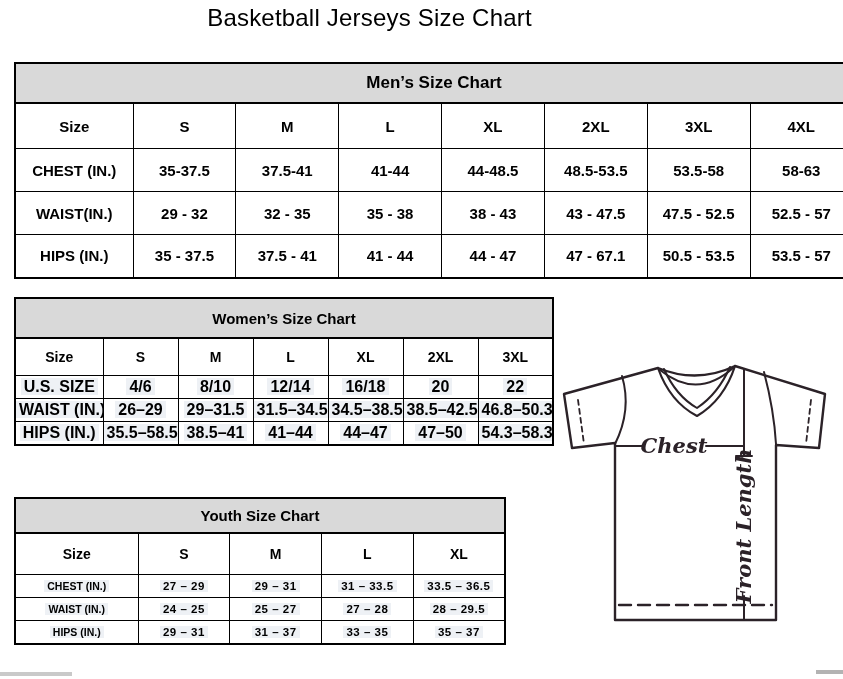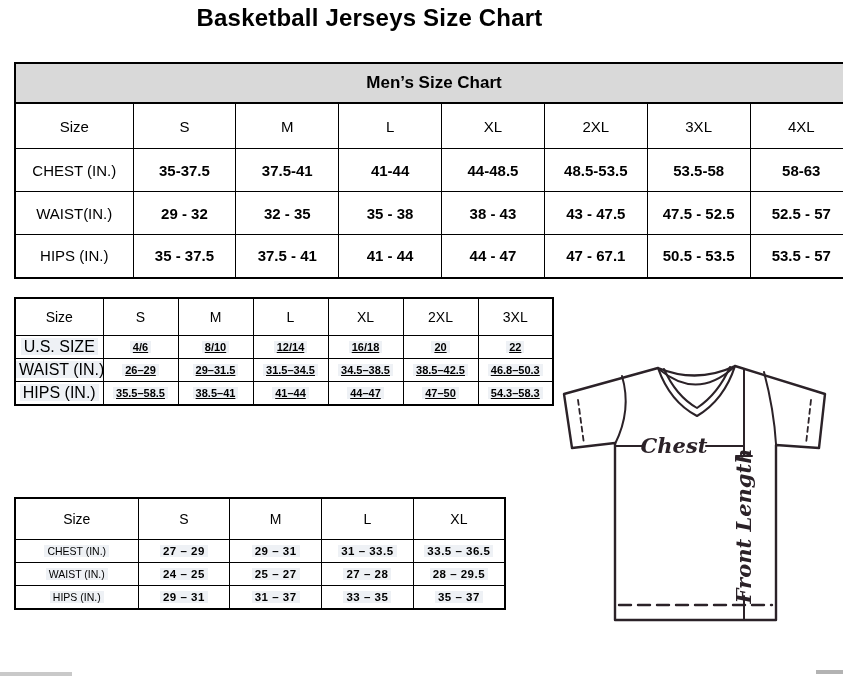--- a/index.html
+++ b/index.html
@@ -2,45 +2,45 @@
 <html><head>
 <meta charset="utf-8">
 <style>
   html, body { margin:0; padding:0; }
   body {
     width:843px; height:679px; position:relative; overflow:hidden;
     background:#ffffff; font-family:"Liberation Sans", sans-serif; color:#000;
   }
   .page-title {
     position:absolute; top:4px; left:0; width:739px; margin:0;
-    text-align:center; font-size:24px; font-weight:bold; letter-spacing:0.2px;
+    text-align:center; font-size:24px; font-weight:normal; letter-spacing:0.2px;
   }
   table.szt {
     position:absolute; border-collapse:collapse; table-layout:fixed;
     border:2px solid #000; background:#fff;
   }
   .szt th, .szt td {
     border:1px solid #000; text-align:center; vertical-align:middle; padding:0;
     overflow:hidden; white-space:nowrap;
   }
   .szt .band-cell { background:#d9d9d9; font-weight:bold; border-bottom:2px solid #000; }
-  .szt .col-h, .szt .row-h { font-weight:normal; }
+  .szt .col-h, .szt .row-h { font-weight:bold; }
   .szt td { font-weight:bold; }
 
   
   .t-mens .band-cell { height:38px; font-size:17px; }
   .t-mens .col-h   { height:44px; font-size:15px; }
   .t-mens .data-row td, .t-mens .data-row .row-h { font-size:15px; }
   .t-mens .data-row { height:43px; }
 
   
   .t-womens .band-cell { height:38px; font-size:15px; }
   .t-womens .col-h   { height:36px; font-size:14px; }
   .t-womens .data-row { height:23px; }
-  .t-womens .data-row td { font-size:11px;text-decoration:underline; }
+  .t-womens .data-row td { font-size:16px; }
   .t-womens .row-h { font-size:16px; }
 
   
   .t-youth .band-cell { height:33px; font-size:15px; }
   .t-youth .col-h   { height:40px; font-size:14px; }
   .t-youth .data-row { height:23px; }
   .t-youth .data-row td { font-size:11.5px; letter-spacing:0.5px;border-radius:9px; }
   .t-youth .row-h { font-size:10.5px; }
 
   
@@ -122,20 +122,23 @@
       <col style="width: 88px;">
       <col>
       <col>
       <col>
       <col>
       <col>
       <col>
     </colgroup>
     <thead>
       <tr>
+        <th class="band-cell" colspan="7"><span>Women’s Size Chart</span></th>
+      </tr>
+      <tr>
         <th class="col-h"><span>Size</span></th>
         <th class="col-h"><span>S</span></th>
         <th class="col-h"><span>M</span></th>
         <th class="col-h"><span>L</span></th>
         <th class="col-h"><span>XL</span></th>
         <th class="col-h"><span>2XL</span></th>
         <th class="col-h"><span>3XL</span></th>
       </tr>
     </thead>
     <tbody>
@@ -172,20 +175,23 @@
 <table class="szt t-youth hl" style="left:14px; top:497px; width:492px;">
     <colgroup>
       <col style="width: 123px;">
       <col>
       <col>
       <col>
       <col>
     </colgroup>
     <thead>
       <tr>
+        <th class="band-cell" colspan="5"><span>Youth Size Chart</span></th>
+      </tr>
+      <tr>
         <th class="col-h"><span>Size</span></th>
         <th class="col-h"><span>S</span></th>
         <th class="col-h"><span>M</span></th>
         <th class="col-h"><span>L</span></th>
         <th class="col-h"><span>XL</span></th>
       </tr>
     </thead>
     <tbody>
       <tr class="data-row">
         <th class="row-h"><span>CHEST (IN.)</span></th>

